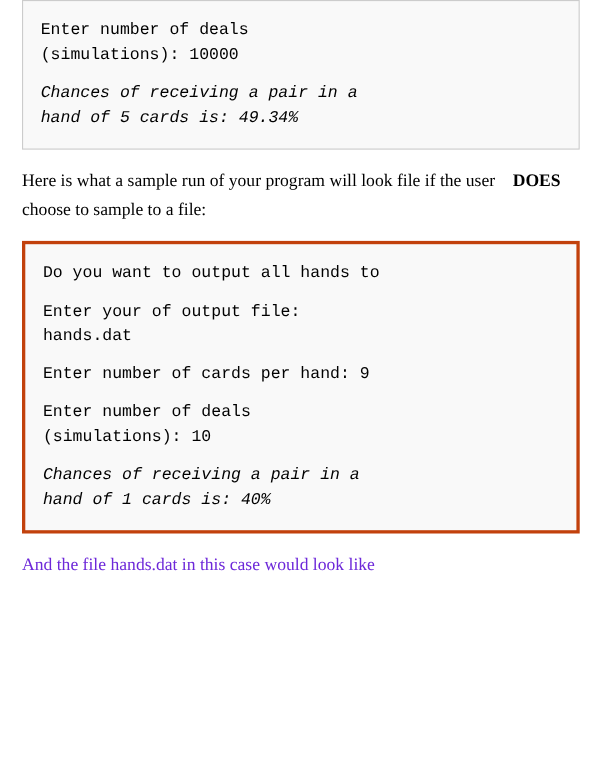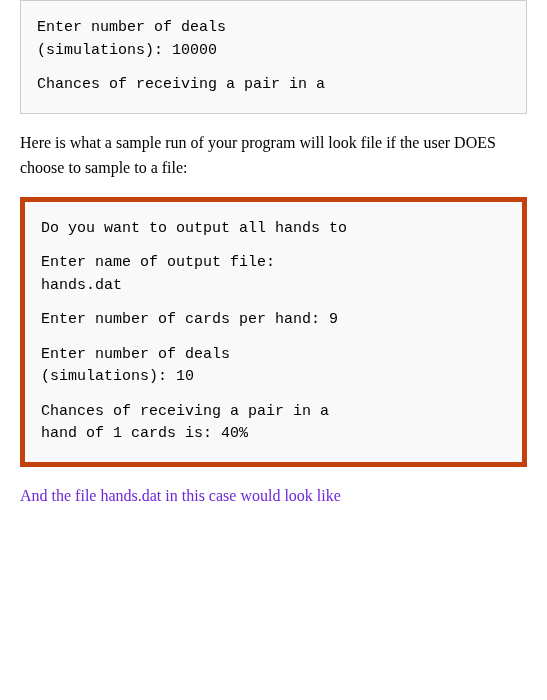--- a/index.html
+++ b/index.html
@@ -35,26 +35,27 @@
     }
 
     .prose-text {
       margin: 0 20px 16px 20px;
       font-size: 16px;
       line-height: 1.6;
       color: #000000;
     }
 
     .prose-text strong {
-      font-weight: normal;
+      font-weight: bold;
+      margin-left: 12px;
     }
 
     .second-code-block {
       margin: 0 20px 16px 20px;
-      border: 5px solid #c2410c;
+      border: 3px solid #c2410c;
       background-color: #f9f9f9;
       padding: 16px 16px;
       font-family: 'Courier New', Courier, monospace;
       font-size: 15px;
       line-height: 1.5;
       color: #000000;
     }
 
     .bottom-prose {
       margin: 0 20px 0 20px;
@@ -62,47 +63,49 @@
       line-height: 1.6;
       color: #6d28d9;
     }
 
     .code-paragraph {
       margin-bottom: 12px;
     }
 
     .code-paragraph:last-child {
       margin-bottom: 0;
+      font-style: italic;
     }
   </style>
 </head>
 <body>
 
 <div class="page-container">
 
   <div class="top-code-block">
     <div class="code-paragraph">
       <span>Enter number of deals</span><br>
       <span>(simulations): 10000</span>
     </div>
     <div class="code-paragraph">
       <span>Chances of receiving a pair in a</span><br>
+      <span>hand of 5 cards is: 49.34%</span>
     </div>
   </div>
 
   <p class="prose-text">
     <span>Here is what a sample run of your program will look file if the user </span><strong>DOES</strong><span> choose to sample to a file:</span>
   </p>
 
   <div class="second-code-block">
     <div class="code-paragraph">
       <span>Do you want to output all hands to</span><br>
     </div>
     <div class="code-paragraph">
-      <span>Enter name of output file:</span><br>
+      <span>Enter your of output file:</span><br>
       <span>hands.dat</span>
     </div>
     <div class="code-paragraph">
       <span>Enter number of cards per hand: 9</span>
     </div>
     <div class="code-paragraph">
       <span>Enter number of deals</span><br>
       <span>(simulations): 10</span>
     </div>
     <div class="code-paragraph">

